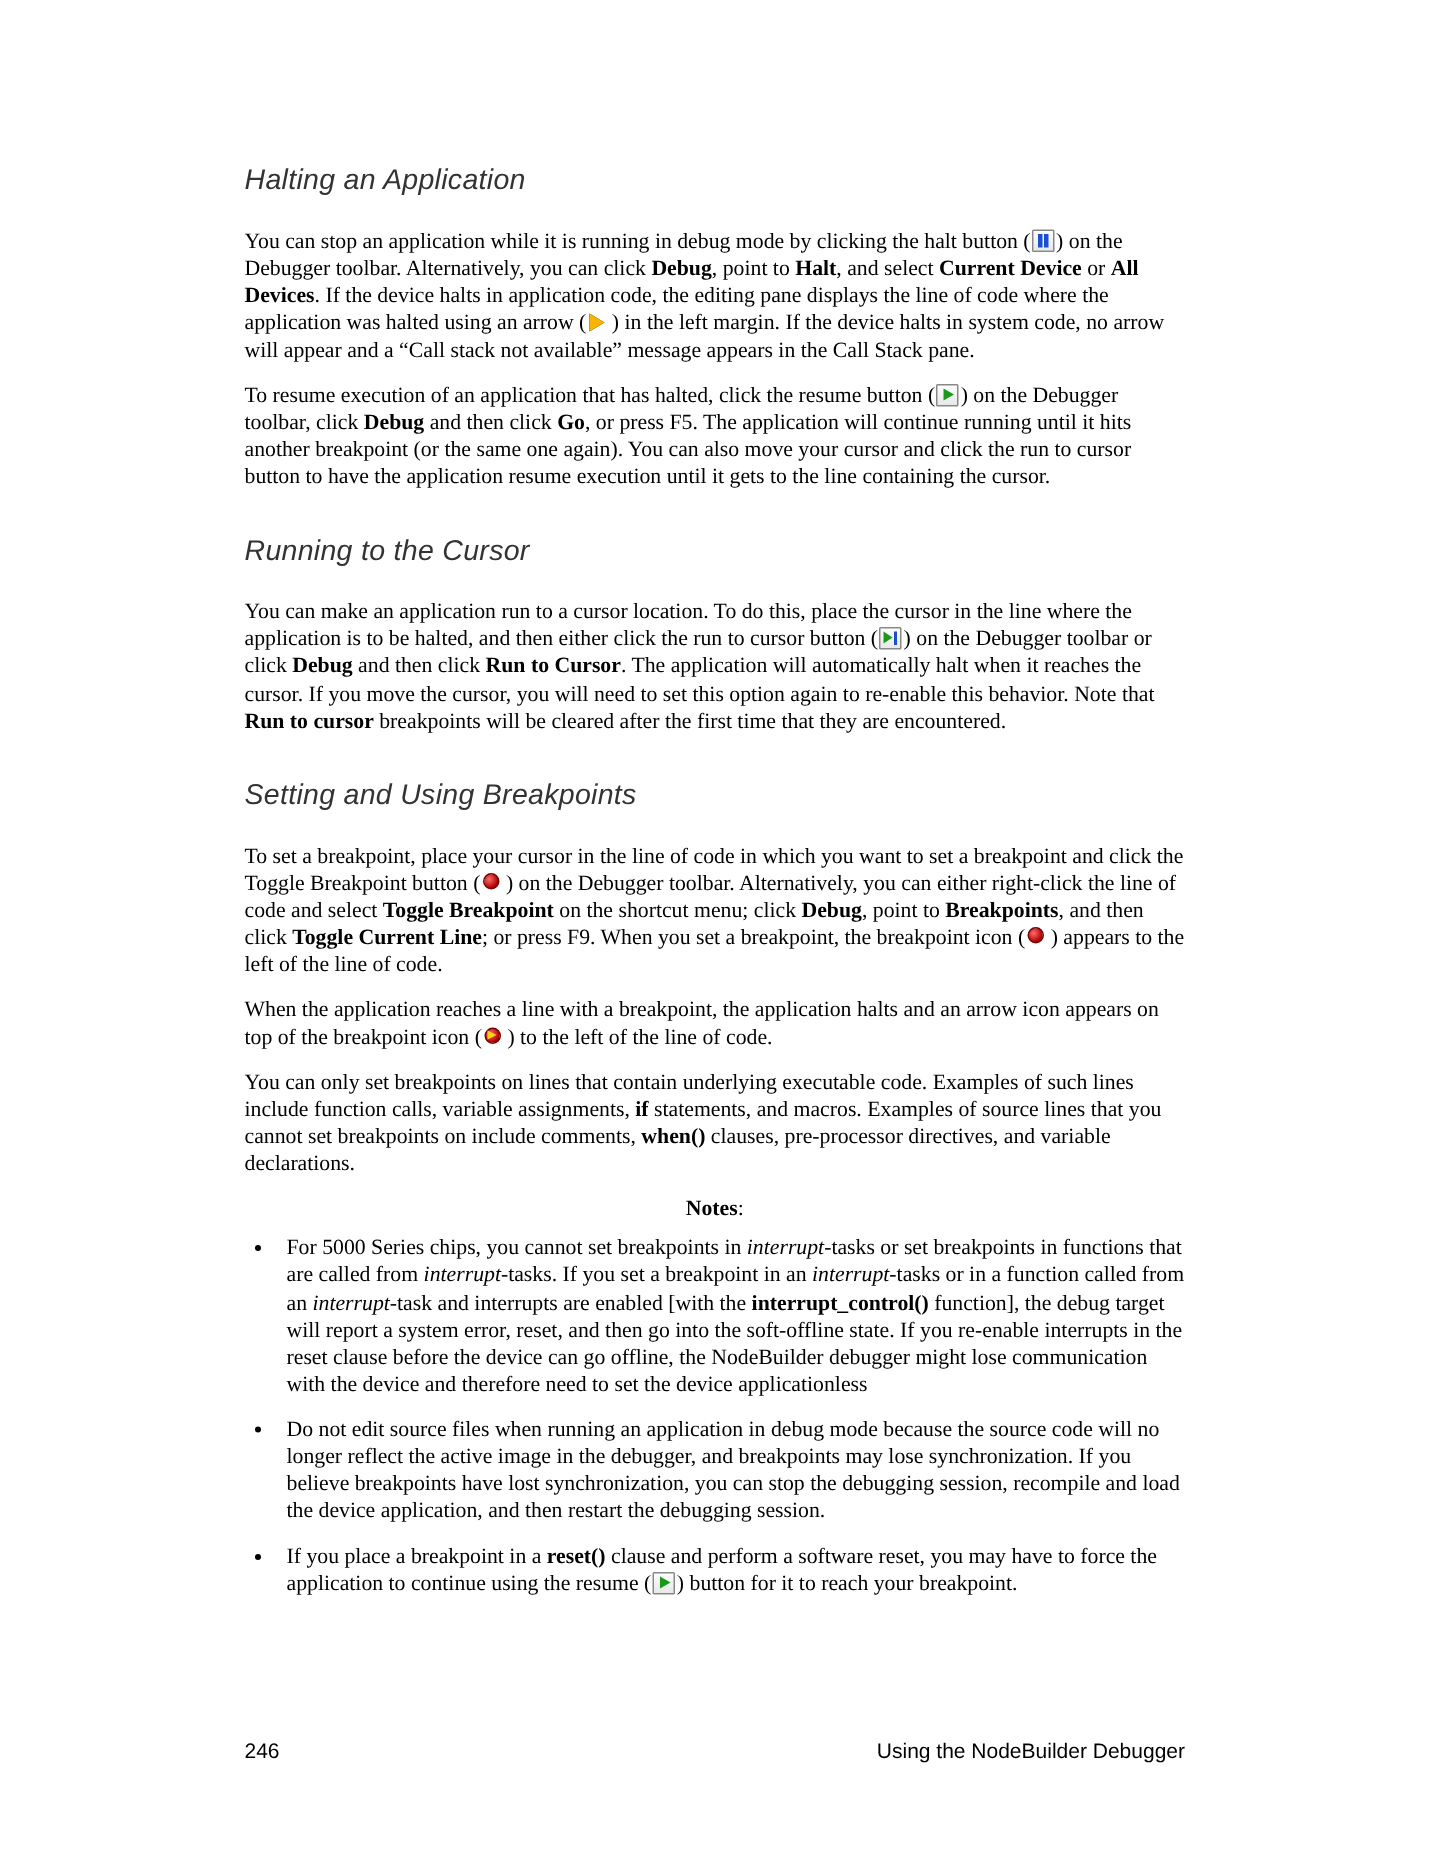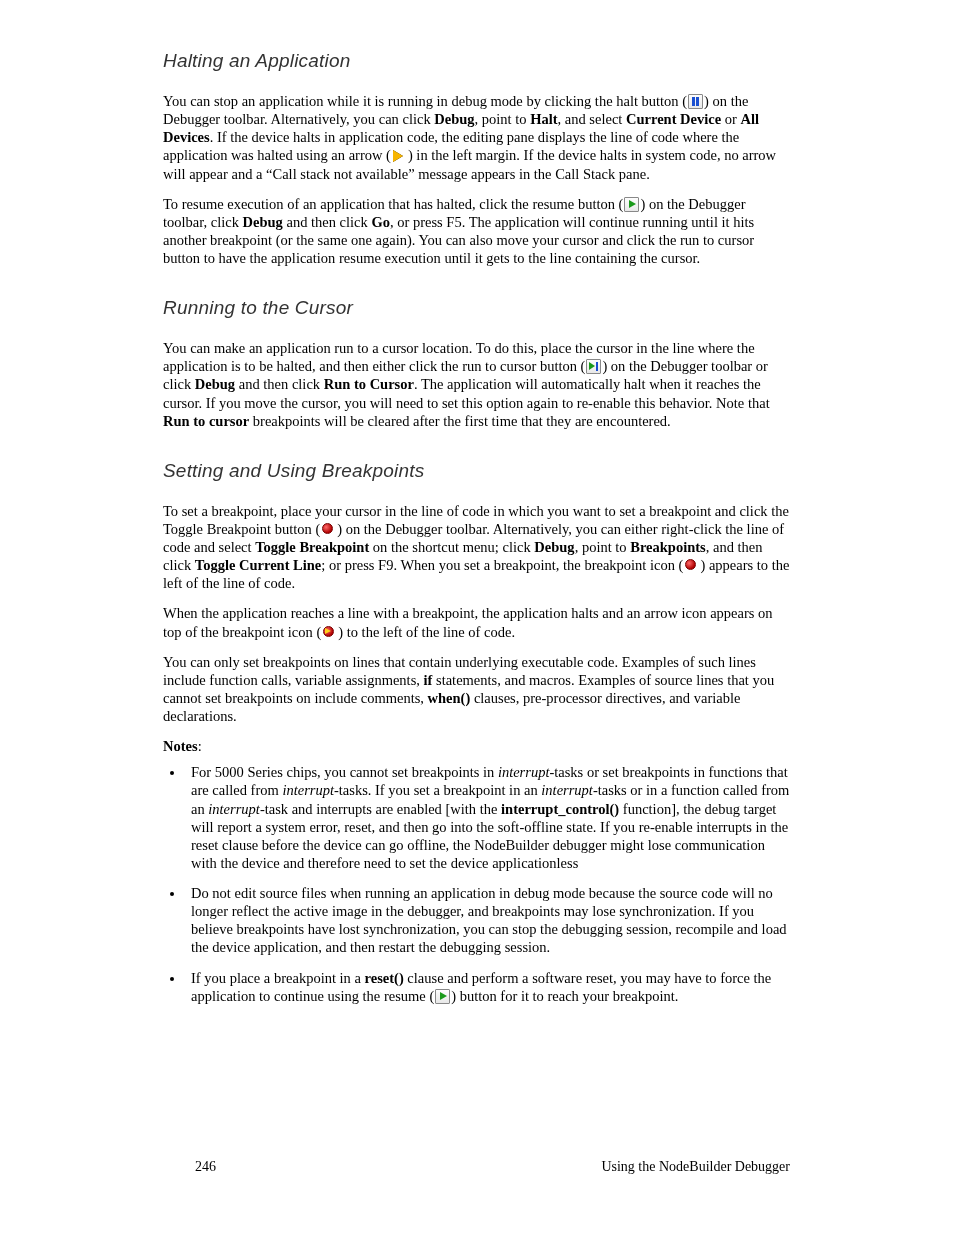--- a/index.html
+++ b/index.html
@@ -5,21 +5,21 @@
   body {
     margin: 0;
     background: #fff;
     font-family: "Times New Roman", Times, serif;
     color: #000;
   }
   .page {
     width: 932px;
     height: 1235px;
     box-sizing: border-box;
-    padding: 50px 142px 0 163px;
+    padding: 110px 142px 0 163px;
     position: relative;
   }
   h2.section {
     font-family: "Century Gothic", "Trebuchet MS", Arial, sans-serif;
     font-style: italic;
     font-weight: 400;
     color: #333;
     font-size: 19px;
     margin: 0 0 10px 0;
     letter-spacing: 0.2px;
@@ -39,29 +39,29 @@
   }
   ul.notes li {
     font-size: 14.5px;
     line-height: 1.25;
     margin: 0 0 12px 0;
     padding-left: 6px;
   }
   .notes-label {
     font-size: 14.5px;
     margin: 0 0 8px 0;
+    text-align: center;
   }
   .footer {
     position: absolute;
     left: 163px;
     right: 142px;
     bottom: 60px;
-    font-family: Liberation Serif, serif;
+    font-family: Liberation Sans, sans-serif;
     font-size: 14px;
-    margin-left: 32px;
   }
   .footer .pg { float: left; }
   .footer .ttl { float: right; }
 
   .icon {
     display: inline-block;
     width: 15px;
     height: 15px;
     vertical-align: -3px;
     border: 1px solid #888;

